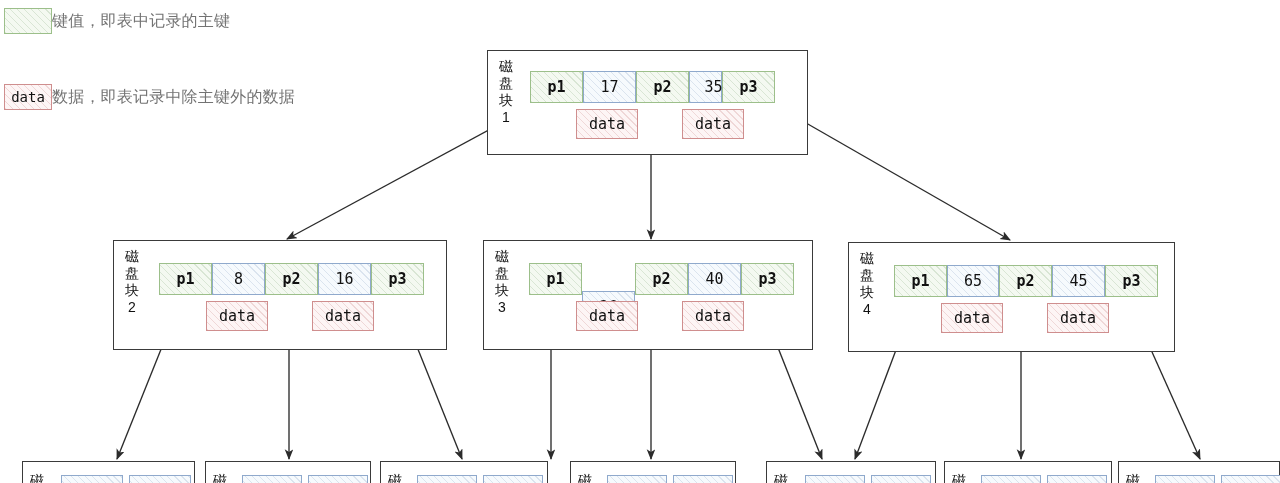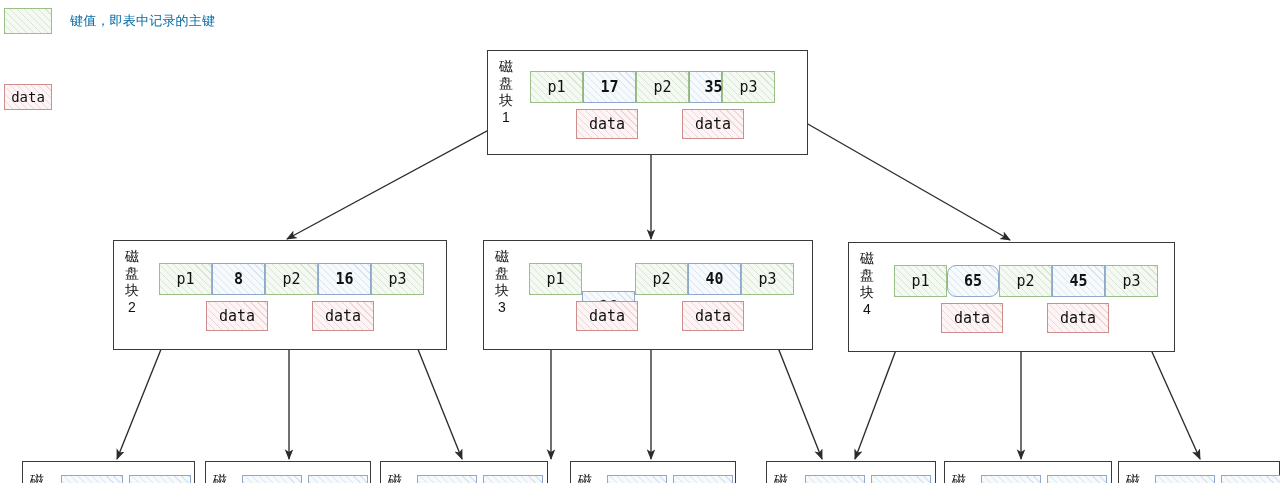--- a/index.html
+++ b/index.html
@@ -27,31 +27,31 @@
   
   .hatch-green {
     background-color: #f4f9f1;
     background-image: repeating-linear-gradient(
       45deg,
       rgba(120,160,110,0.22) 0px,
       rgba(120,160,110,0.22) 1px,
       rgba(255,255,255,0) 1px,
       rgba(255,255,255,0) 5px
     );
+    font-weight: bold;
   }
   .hatch-blue {
     background-color: #f6fafd;
     background-image: repeating-linear-gradient(
       45deg,
       rgba(110,140,180,0.20) 0px,
       rgba(110,140,180,0.20) 1px,
       rgba(255,255,255,0) 1px,
       rgba(255,255,255,0) 5px
     );
-    font-weight: bold;
   }
   .hatch-red {
     background-color: #fdf5f5;
     background-image: repeating-linear-gradient(
       45deg,
       rgba(190,110,110,0.22) 0px,
       rgba(190,110,110,0.22) 1px,
       rgba(255,255,255,0) 1px,
       rgba(255,255,255,0) 5px
     );
@@ -74,23 +74,22 @@
   .legend-swatch.data   {
     border: 1px solid #cf8e8e;
     display: flex;
     align-items: center;
     justify-content: center;
     font-family: "DejaVu Sans Mono", "Liberation Mono", monospace;
     font-size: 14px;
     color: #111;
   }
   .legend-text {
-    margin-left: 18px;
-    font-size: 13px;
-    color: #0369a1;
+    font-size: 16px;
+    color: #737373;
     white-space: nowrap;
     letter-spacing: 0.2px;
   }
 
   
   .node {
     position: absolute;
     box-sizing: border-box;
     border: 1.3px solid #3a3a3a;
     background: #ffffff;
@@ -174,20 +173,21 @@
 <div id="stage">
 
   <div class="legend-row" style="top:8px;">
     <div class="legend-swatch key hatch-green"></div>
     <div class="legend-text">键值，即表中记录的主键</div>
   </div>
 
 
   <div class="legend-row" style="top:84px;">
     <div class="legend-swatch data hatch-red">data</div>
+    <div class="legend-text">数据，即表记录中除主键外的数据</div>
   </div>
 
   <svg class="links" viewBox="0 0 1280 483">
     <defs>
       <marker id="ah" markerWidth="9" markerHeight="9" refX="7.2" refY="3.2" orient="auto" markerUnits="strokeWidth">
         <path d="M0,0 L8,3.2 L0,6.4 L2,3.2 Z" fill="#2b2b2b"></path>
       </marker>
     </defs>
     <g stroke="#2b2b2b" stroke-width="1.35" fill="none" marker-end="url(#ah)">
 
@@ -274,21 +274,21 @@
   <div class="node" style="left:848px; top:242px; width:327px; height:110px;">
     <div class="node-label">
       <span>磁</span><br>
       <span>盘</span><br>
       <span>块</span><br>
       <span>4</span>
     </div>
 
     <div class="cells" style="left:45px; top:22px; width:265px; height:32px;">
       <div class="cell ptr hatch-green" style="width:53px;">p1</div>
-      <div class="cell key hatch-blue" style="width:52px;border-radius:9px;">65</div>
+      <div class="cell key hatch-blue" style="width:52px;">65</div>
       <div class="cell ptr hatch-green" style="width:53px;">p2</div>
       <div class="cell key hatch-blue" style="width:53px;">45</div>
       <div class="cell ptr hatch-green" style="width:53px;">p3</div>
     </div>
 
     <div class="data-box hatch-red" style="left:92px; top:60px; width:62px; height:30px;">data</div>
     <div class="data-box hatch-red" style="left:198px; top:60px; width:62px; height:30px;">data</div>
   </div>
 
   <div class="leaf" style="left:22px; top:461px; width:173px; height:30px;">

